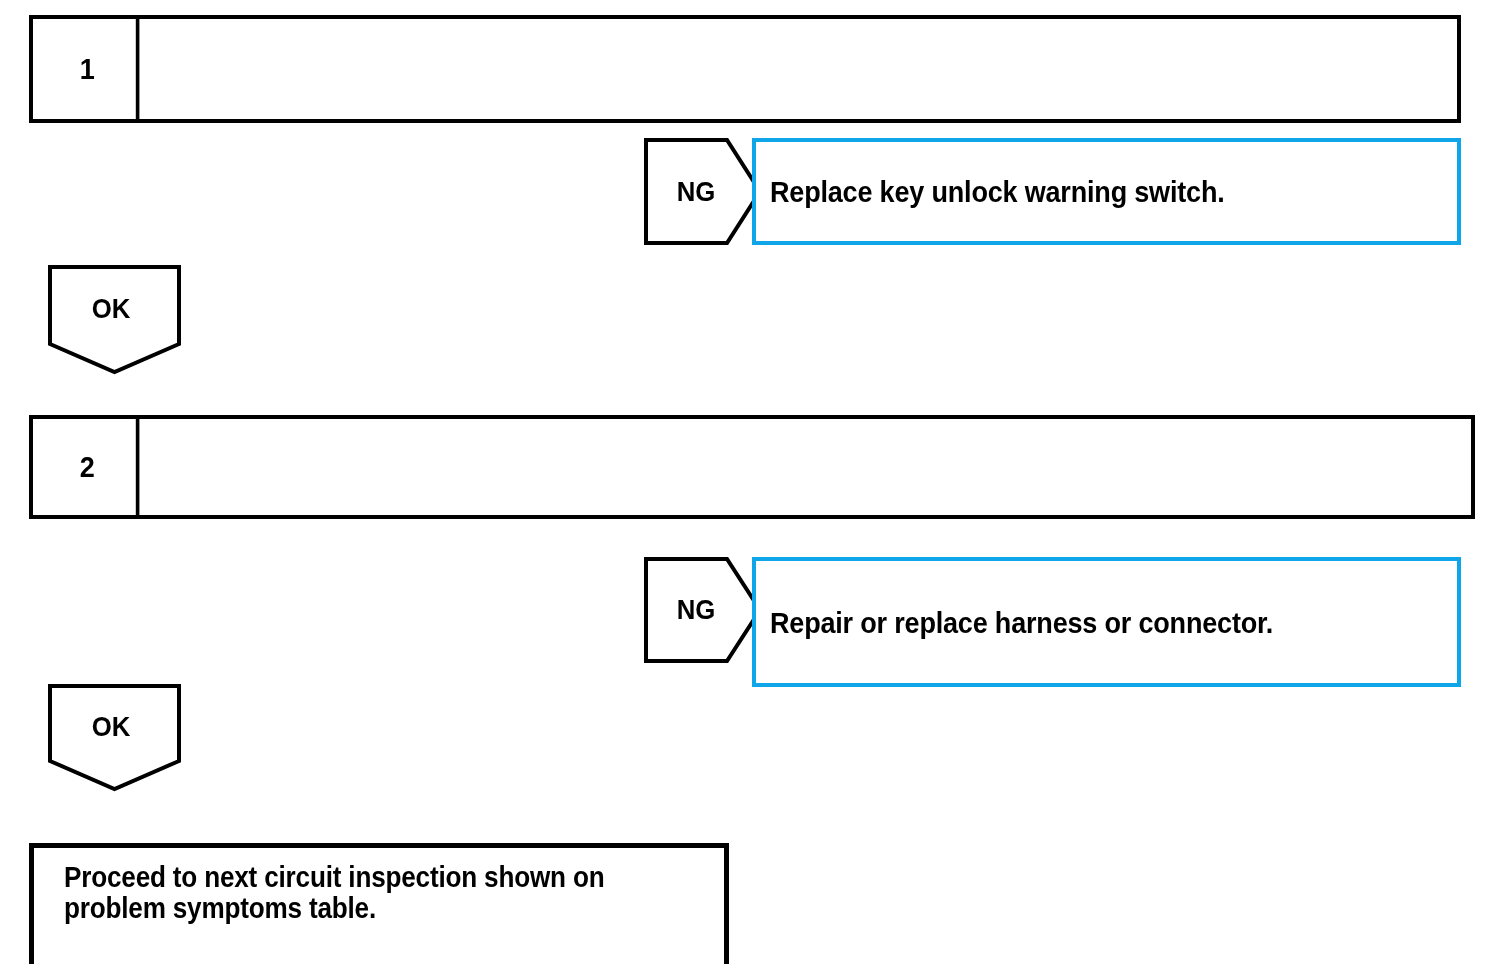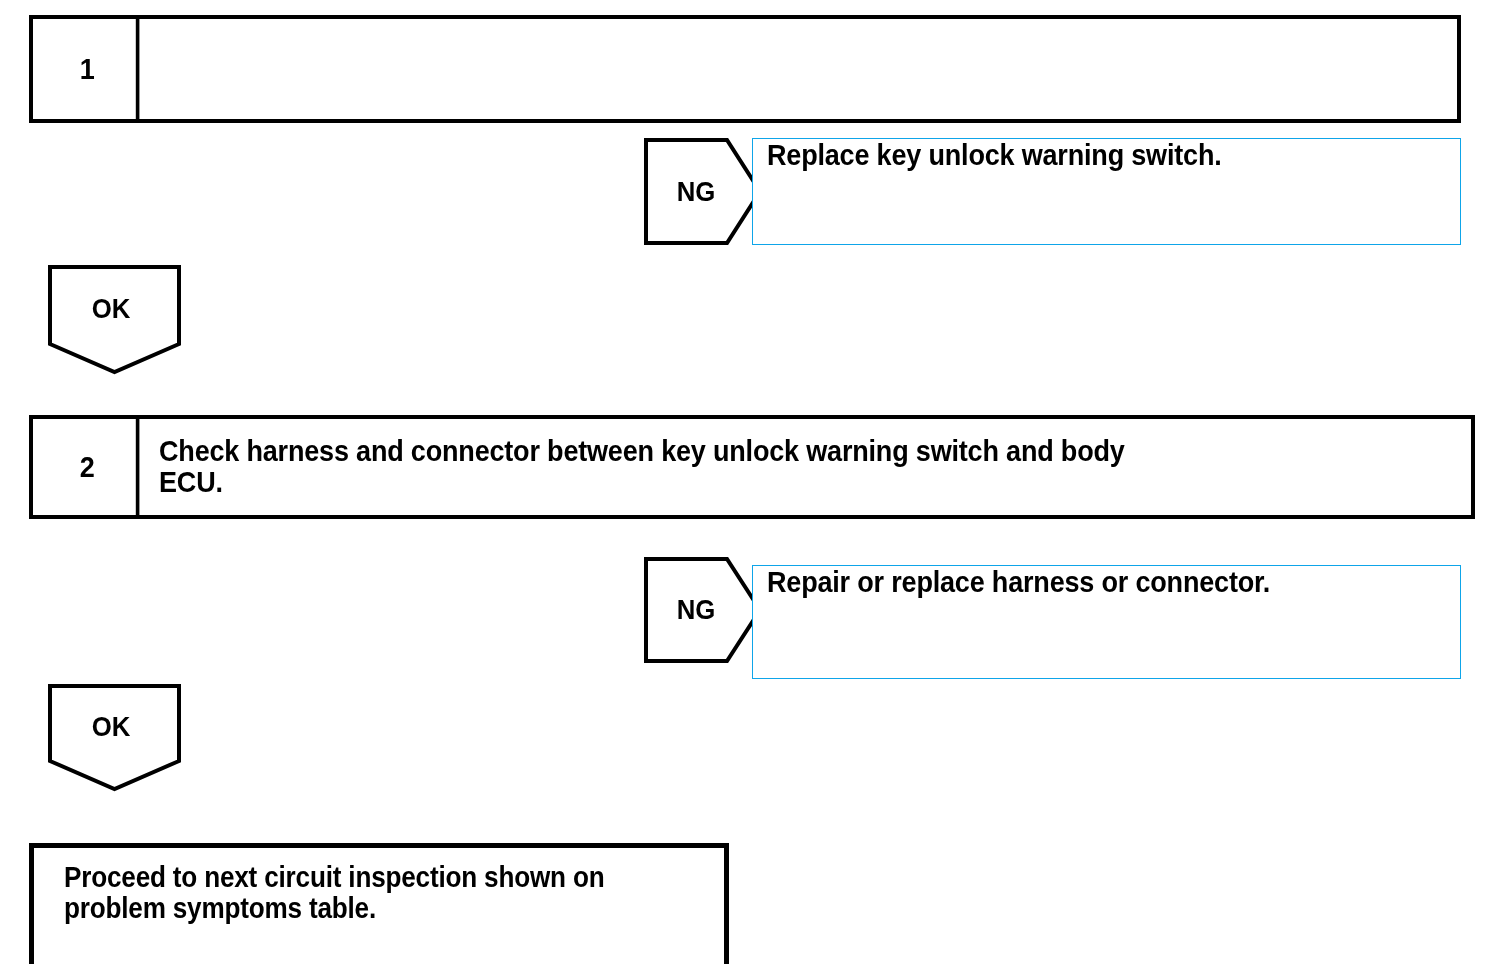--- a/index.html
+++ b/index.html
@@ -58,24 +58,25 @@
     font-weight: bold;
     line-height: 31px;
     white-space: pre-line;
     transform: scaleX(0.90);
     transform-origin: left top;
     letter-spacing: -0.2px;
   }
 
   
   .result-box {
-    border: 1px solid #0ea5e9;
+    border: 4px solid #0ea5e9;
     background: #fff;
     padding: 0 10px 0 14px;
     display: flex;
+    align-items: center;
   }
   .result-text {
     font-size: 30px;
     font-weight: bold;
     line-height: 31px;
     white-space: pre-line;
     transform: scaleX(0.90);
     transform-origin: left center;
     letter-spacing: -0.2px;
   }
@@ -142,34 +143,30 @@
 
   <div class="arrow" style="left:30px; top:265px; width:136px; height:110px;">
     <svg width="136" height="110" viewBox="0 0 136 110">
       <polygon class="arrow-poly" points="2,2 131,2 131,79 66.5,107 2,79"></polygon>
     </svg>
     <span class="arrow-label" style="left:42px; top:28px;">OK</span>
   </div>
 
   <div class="node step-box" style="left:29px; top:415px; width:1446px; height:104px;">
     <div class="step-num">2</div>
-    <div class="step-body">
-      <div class="step-text">Check harness and connector between key unlock warning switch and body
-ECU.</div>
-    </div>
   </div>
 
   <div class="arrow" style="left:626px; top:557px; width:120px; height:106px;">
     <svg width="120" height="106" viewBox="0 0 120 106">
       <polygon class="arrow-poly" points="2,2 83,2 116,53 83,104 2,104"></polygon>
     </svg>
     <span class="arrow-label" style="left:31px; top:37px;">NG</span>
   </div>
 
-  <div class="node result-box" style="left:752px; top:557px; width:709px; height:114px;margin-top:8px;">
+  <div class="node result-box" style="left:752px; top:557px; width:709px; height:130px;">
     <div class="result-text">Repair or replace harness or connector.</div>
   </div>
 
   <div class="arrow" style="left:30px; top:684px; width:136px; height:108px;">
     <svg width="136" height="108" viewBox="0 0 136 108">
       <polygon class="arrow-poly" points="2,2 131,2 131,77 66.5,105 2,77"></polygon>
     </svg>
     <span class="arrow-label" style="left:42px; top:27px;">OK</span>
   </div>
 

